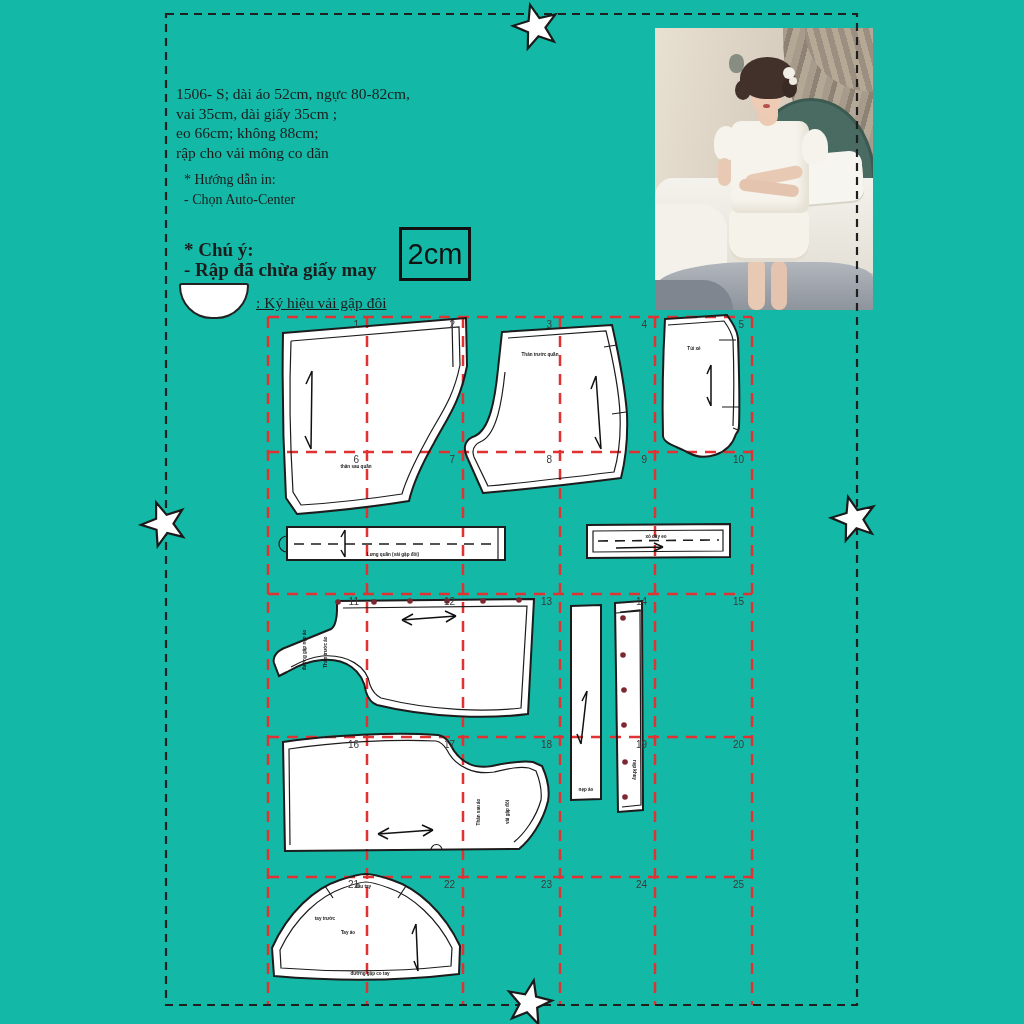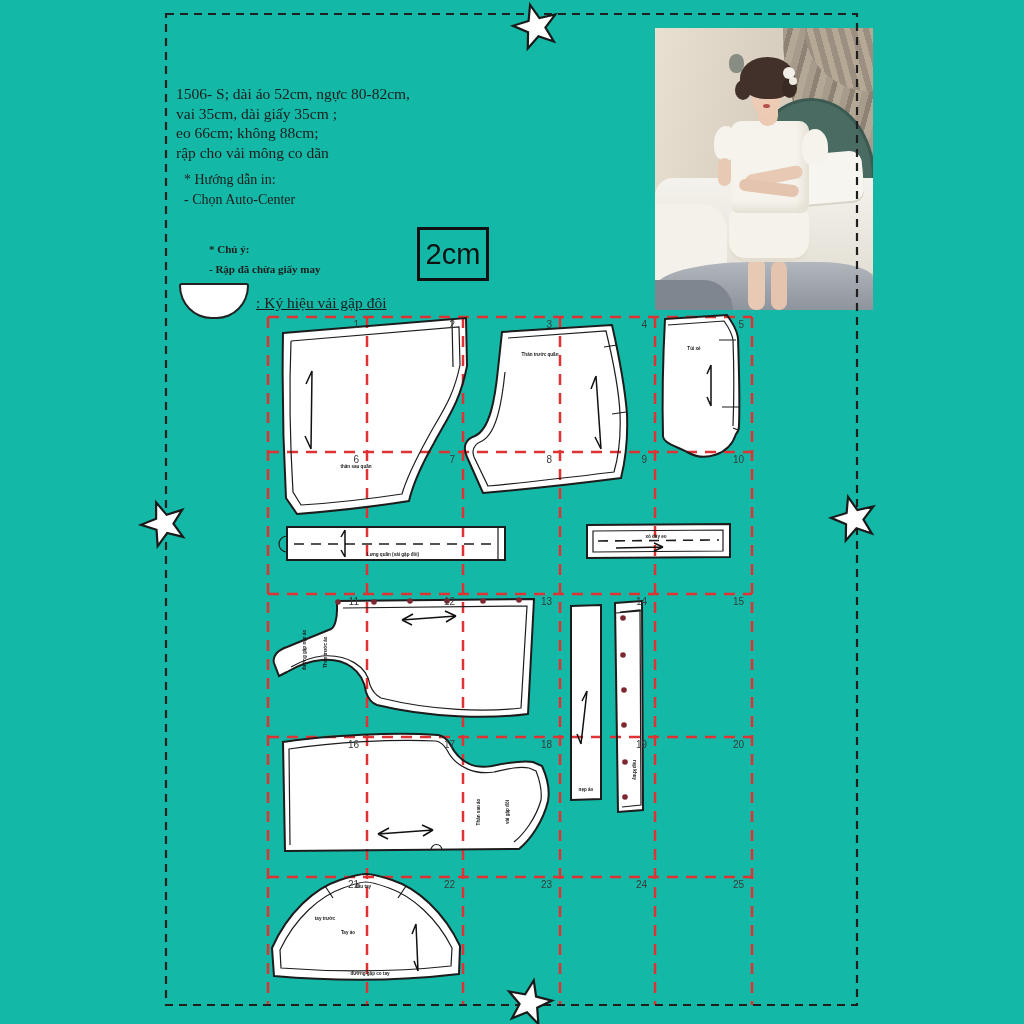--- a/index.html
+++ b/index.html
@@ -2,23 +2,23 @@
 <html><head>
 <meta charset="utf-8">
 <style>
   html,body{margin:0;padding:0;background:#fff;}
   .page{position:relative;width:1024px;height:1024px;background:#14b8a6;overflow:hidden;
         font-family:"Liberation Serif",serif;color:#1c1c1c;}
   .abs{position:absolute;}
   
   .spec{left:176px;top:84px;line-height:19.5px;font-size:15.5px;}
   .guide{left:184px;top:170px;line-height:19.5px;font-size:14px;}
-  .note{left:184px;top:240px;line-height:19.5px;font-size:11px;font-weight:bold;margin-left:25px;}
-  
-  .scalebox{left:417px;top:227px;width:66px;height:48px;border:3px solid #111;
+  .note{left:184px;top:240px;line-height:19.5px;font-size:19px;font-weight:bold;}
+  
+  .scalebox{left:399px;top:227px;width:66px;height:48px;border:3px solid #111;
             display:flex;align-items:center;justify-content:center;
             font-family:"Liberation Sans",sans-serif;font-size:29px;color:#111;}
   
   .foldsym{left:179px;top:283px;width:66px;height:32px;border:2.5px solid #222;
            border-radius:3px 3px 50% 50%/3px 3px 100% 100%;background:#fff;}
   .foldlabel{left:256px;top:294px;font-size:15.5px;text-decoration:underline;}
   
   .cellnum{font:10px "Liberation Sans",sans-serif;fill:#3a3a3a;text-anchor:end;}
   .tinylabel{font:600 4.6px "Liberation Sans",sans-serif;fill:#1a1a1a;text-anchor:middle;}
   .pfill{fill:#ffffff;stroke:none;}

